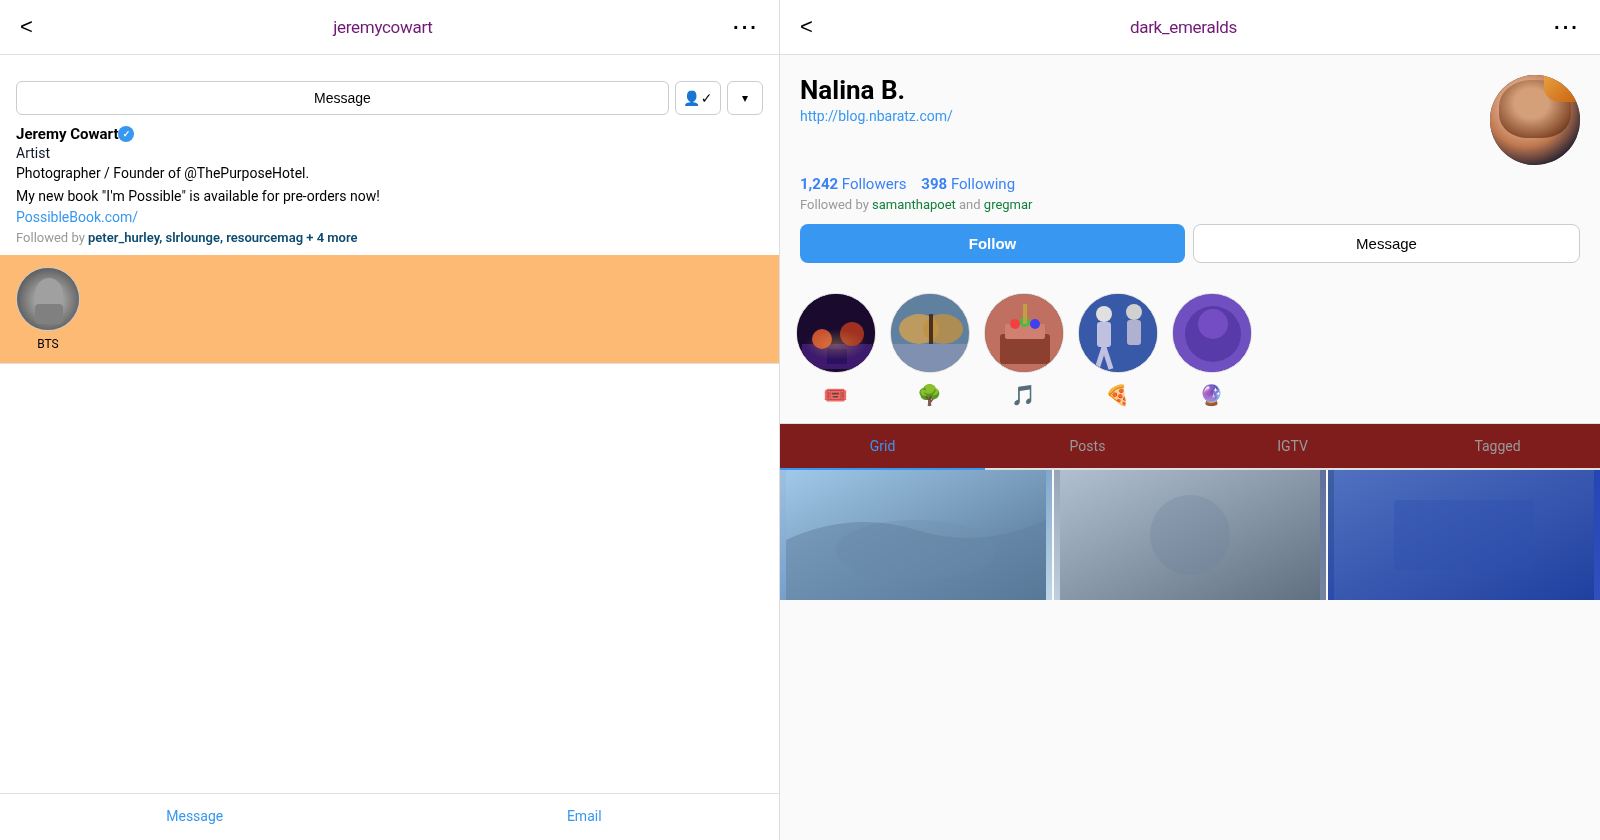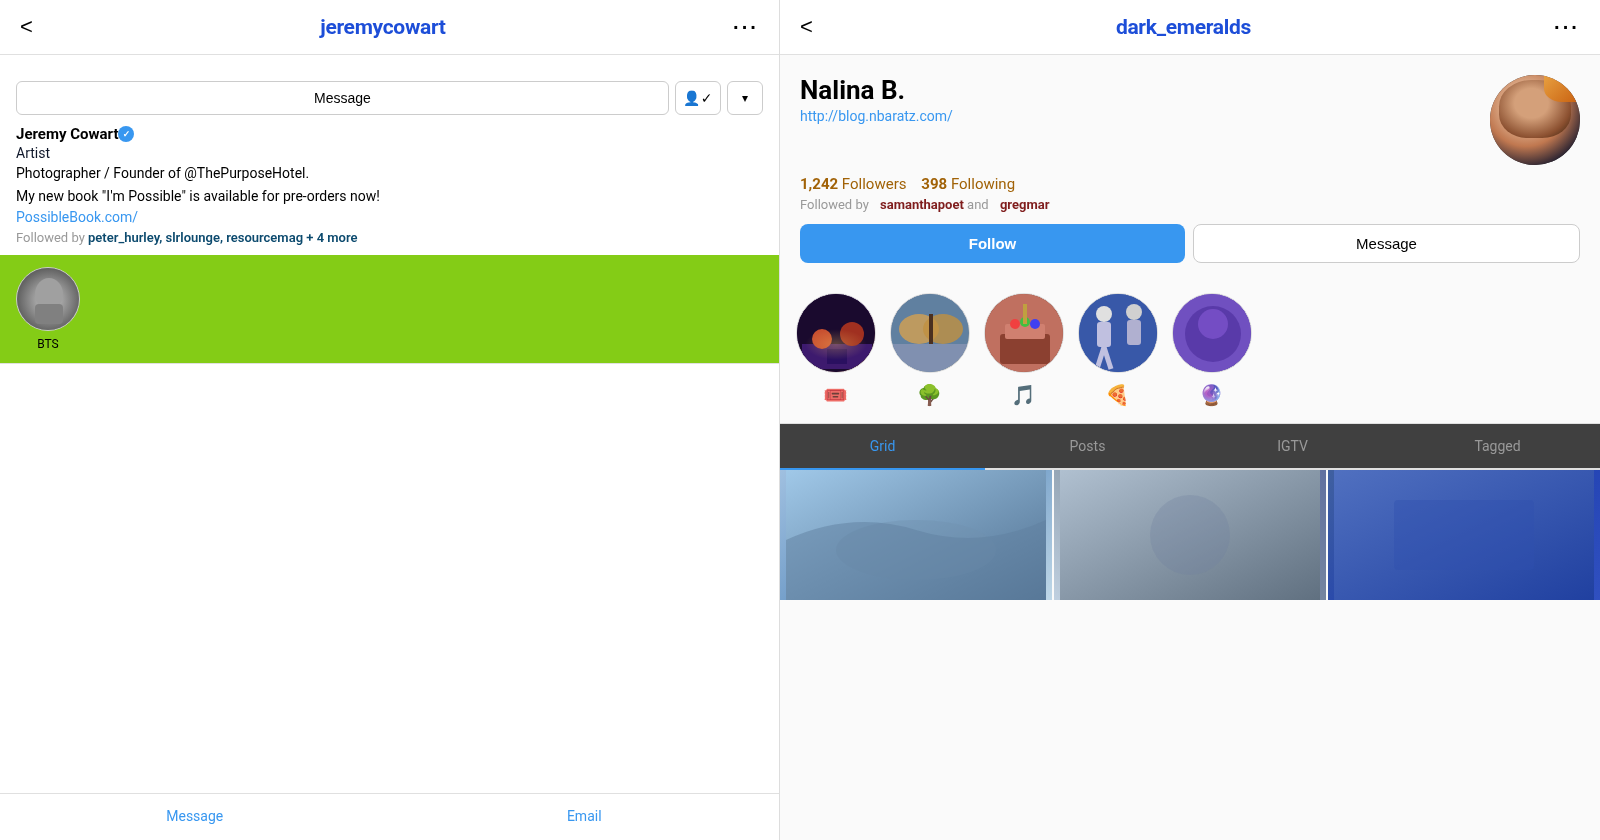--- a/index.html
+++ b/index.html
@@ -37,23 +37,23 @@
     .header {
       display: flex;
       align-items: center;
       justify-content: space-between;
       padding: 14px 20px;
       border-bottom: 1px solid #e0e0e0;
       background: #fff;
     }
 
     .header-title {
-      font-size: 21px;
-      font-weight: 700;
-      color: #1d4ed8;
+      font-size: 17px;
+      font-weight: 400;
+      color: #701a75;
       letter-spacing: -0.3px;
     }
 
     .back-btn {
       font-size: 22px;
       color: #000;
       cursor: pointer;
       background: none;
       border: none;
       font-weight: 300;
@@ -255,21 +255,21 @@
     }
 
     .bio-followed strong {
       color: #0c4a6e;
       font-weight: 600;
     }
 
     
     .highlights-section {
       padding: 12px 16px;
-      background: #84cc16;
+      background: #fdba74;
       display: flex;
       gap: 16px;
       align-items: flex-start;
       border-bottom: 1px solid #e0e0e0;
     }
 
     .highlight-item {
       display: flex;
       flex-direction: column;
       align-items: center;
@@ -395,37 +395,36 @@
 
     .stats-right-row {
       display: flex;
       gap: 8px;
       align-items: center;
       margin-bottom: 4px;
     }
 
     .stats-right-text {
       font-size: 15px;
-      color: #a16207;
+      color: #3b82f6;
     }
 
     .stats-right-text strong {
       font-weight: 700;
     }
 
     .followed-by-text {
       font-size: 13px;
       color: #999;
       margin-bottom: 12px;
     }
 
     .followed-by-text strong {
-      color: #7f1d1d;
-      font-weight: 700;
-      margin-left: 8px;
+      color: #15803d;
+      font-weight: 400;
     }
 
     .action-row-right {
       display: flex;
       gap: 8px;
       margin-bottom: 16px;
     }
 
     .btn-follow-blue {
       flex: 1;
@@ -510,21 +509,21 @@
       font-size: 20px;
       text-align: center;
       margin-top: 2px;
     }
 
     
     .tabs-right {
       display: flex;
       border-top: 1px solid #e0e0e0;
       border-bottom: 2px solid #e0e0e0;
-      background: #404040;
+      background: #7f1d1d;
     }
 
     .tab-right {
       flex: 1;
       padding: 14px 0;
       text-align: center;
       font-size: 14px;
       color: #999;
       cursor: pointer;
       border-bottom: 2px solid transparent;

